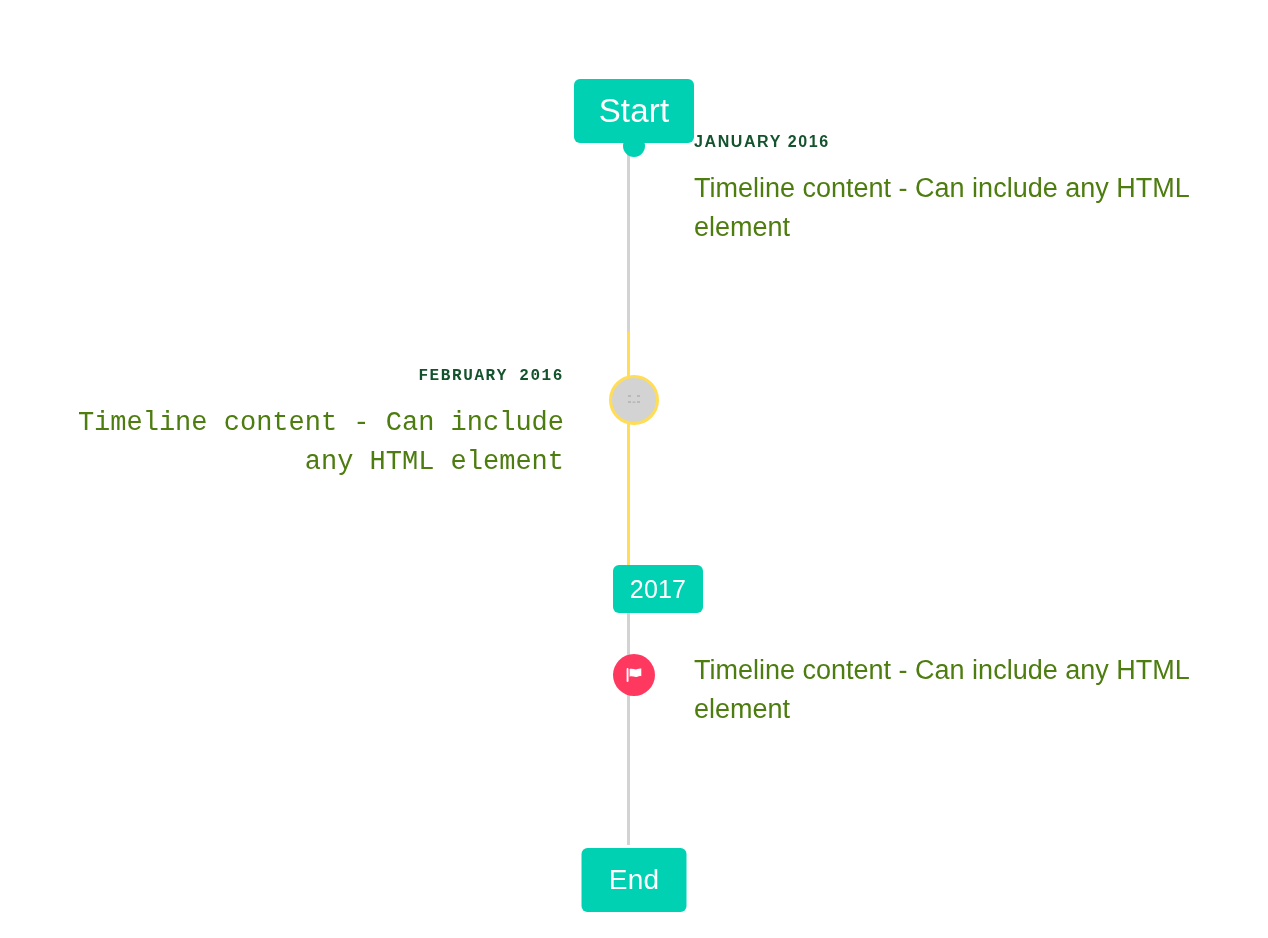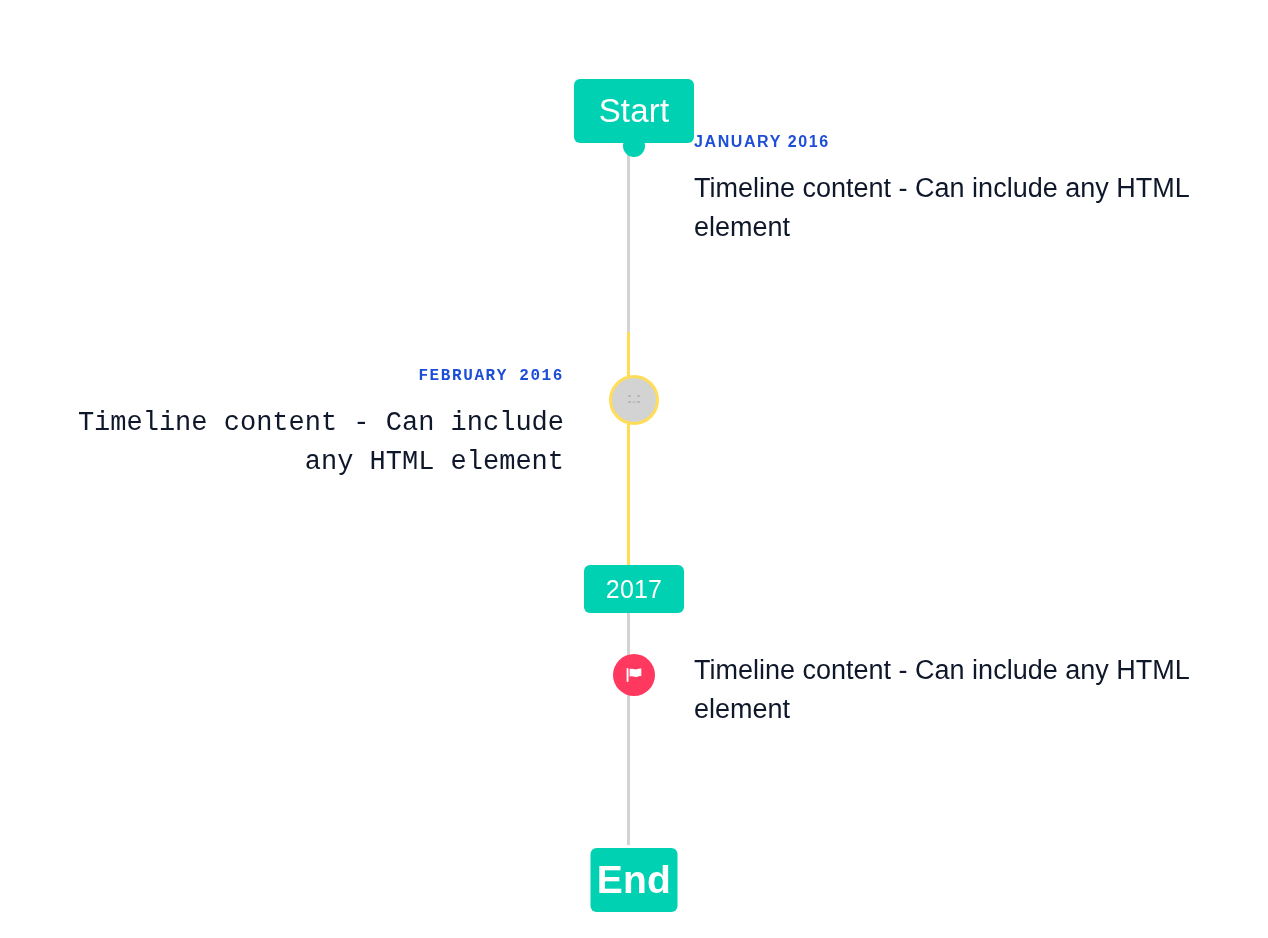--- a/index.html
+++ b/index.html
@@ -65,31 +65,31 @@
   .badge-start {
     top: 31px;
     width: 120px;
     height: 64px;
     font-size: 33px;
     margin-top: 48px;
   }
 
   .badge-mid {
     top: 565px;
-    width: 100px;
+    width: 90px;
     height: 48px;
     font-size: 25px;
+    margin-left: 24px;
   }
 
   .badge-end {
     top: 848px;
-    width: 87px;
+    width: 105px;
     height: 64px;
-    font-size: 39px;
-    font-weight: bold;
+    font-size: 28px;
   }
 
   
   .item {
     position: absolute;
     width: 1268px;
   }
 
   .item-content {
     position: absolute;
@@ -105,30 +105,30 @@
   .item-left .item-content {
     left: 40px;
     text-align: right;
     font-family: Liberation Mono, monospace;
   }
 
   .item-heading {
     font-size: 16px;
     font-weight: bold;
     letter-spacing: 1.6px;
-    color: #1d4ed8;
+    color: #14532d;
     text-transform: uppercase;
     margin: 0 0 18px 0;
     line-height: 1.1;
   }
 
   .item-body {
     font-size: 27px;
     font-weight: 300;
-    color: #0f172a;
+    color: #4d7c0f;
     line-height: 1.45;
     margin: 0;
   }
 
   
   .marker {
     position: absolute;
     left: 50%;
     transform: translateX(-50%);
     border-radius: 50%;

